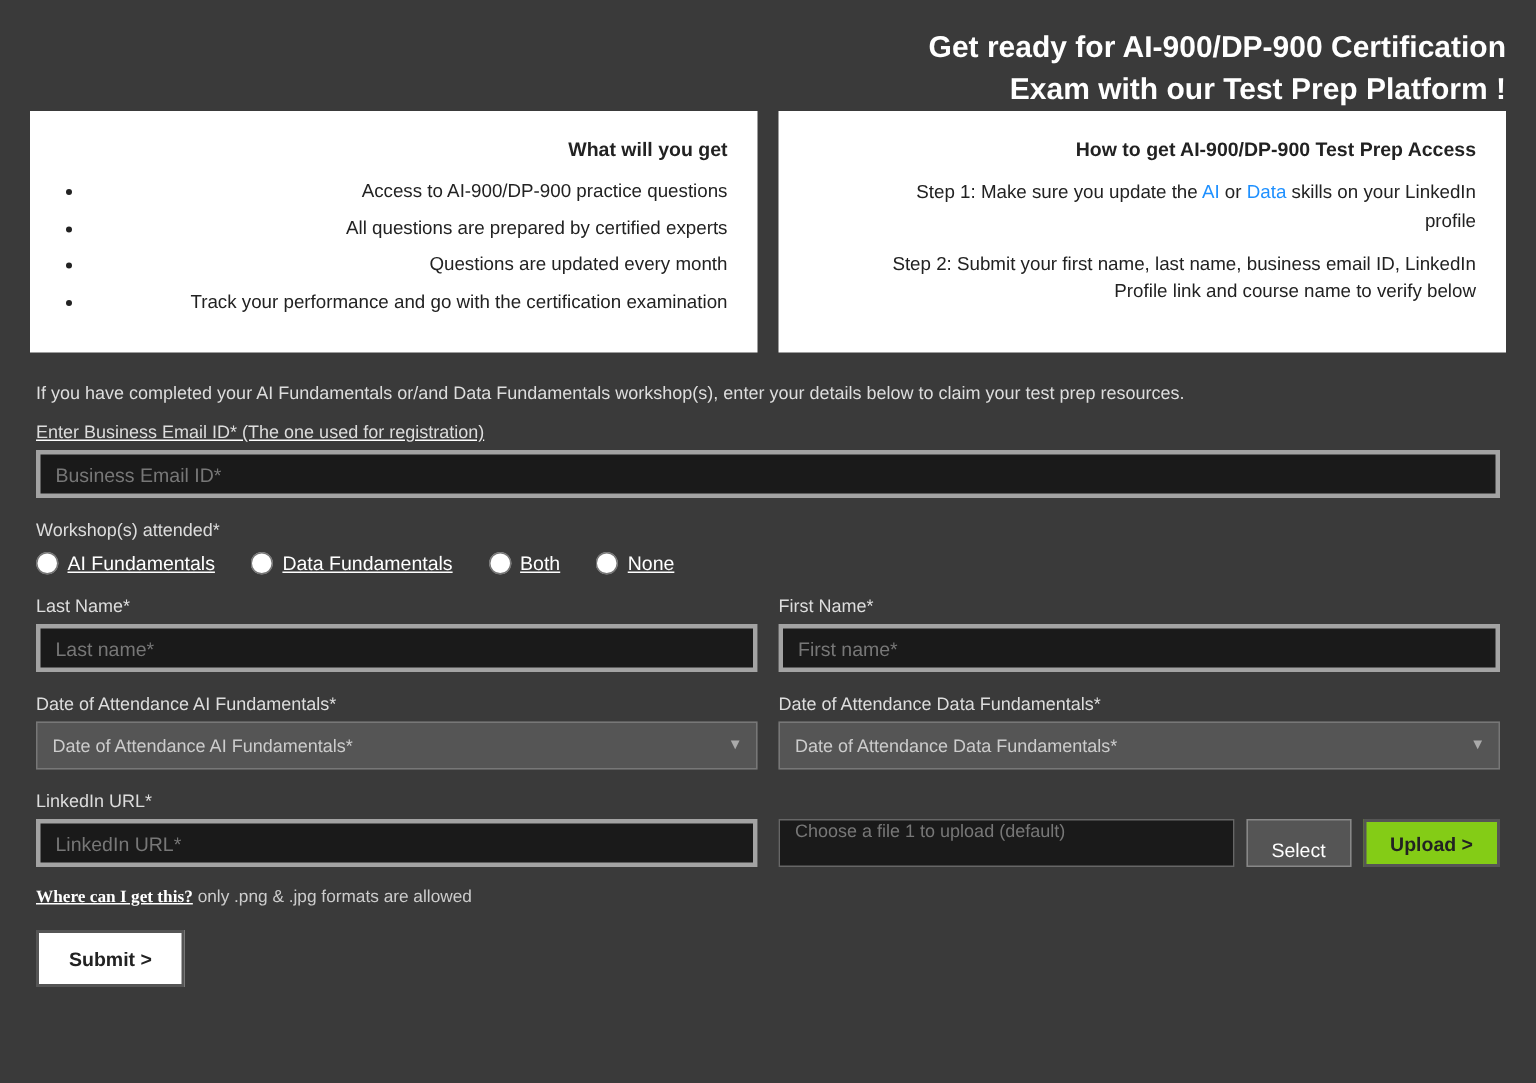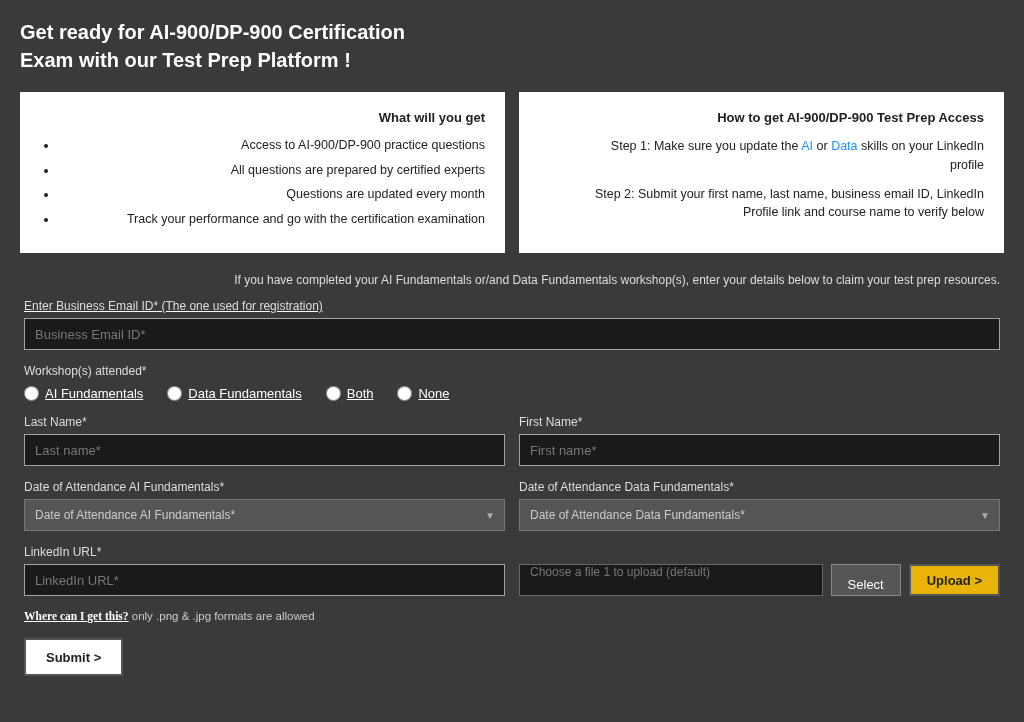--- a/index.html
+++ b/index.html
@@ -11,26 +11,25 @@
       min-height: 722px;
       width: 1024px;
     }
 
     .page-wrapper {
       width: 1024px;
       padding: 18px 20px 30px 20px;
     }
 
     .main-title {
-      text-align: left;
+      text-align: right;
       color: #ffffff;
       font-size: 20px;
       font-weight: 600;
       line-height: 1.4;
-      margin-bottom: 18px;
     }
 
     .cards-row {
       display: flex;
       gap: 14px;
       margin-bottom: 18px;
     }
 
     .card {
       background: #ffffff;
@@ -74,34 +73,33 @@
 
     .form-section {
       padding: 0 4px;
     }
 
     .intro-text {
       font-size: 12px;
       color: #ddd;
       margin-bottom: 10px;
       line-height: 1.5;
-      text-align: right;
     }
 
     .field-label {
       font-size: 12px;
       color: #ddd;
       margin-bottom: 5px;
     }
 
     .text-input {
       width: 100%;
       height: 32px;
       background: #1a1a1a;
-      border: 1px solid #a3a3a3;
+      border: 3px solid #a3a3a3;
       color: #fff;
       padding: 0 10px;
       font-size: 13px;
       outline: none;
     }
 
     .text-input::placeholder {
       color: #777;
     }
 
@@ -216,21 +214,21 @@
       border: 1px solid #888;
       color: #fff;
       padding: 12px 16px;
       font-size: 13px;
       cursor: pointer;
       white-space: nowrap;
     }
 
     .btn-upload {
       height: 32px;
-      background: #eab308;
+      background: #84cc16;
       border: 2px solid #555;
       color: #222;
       padding: 0 16px;
       font-size: 13px;
       font-weight: 600;
       cursor: pointer;
       white-space: nowrap;
     }
 
     .screenshot-hint {

